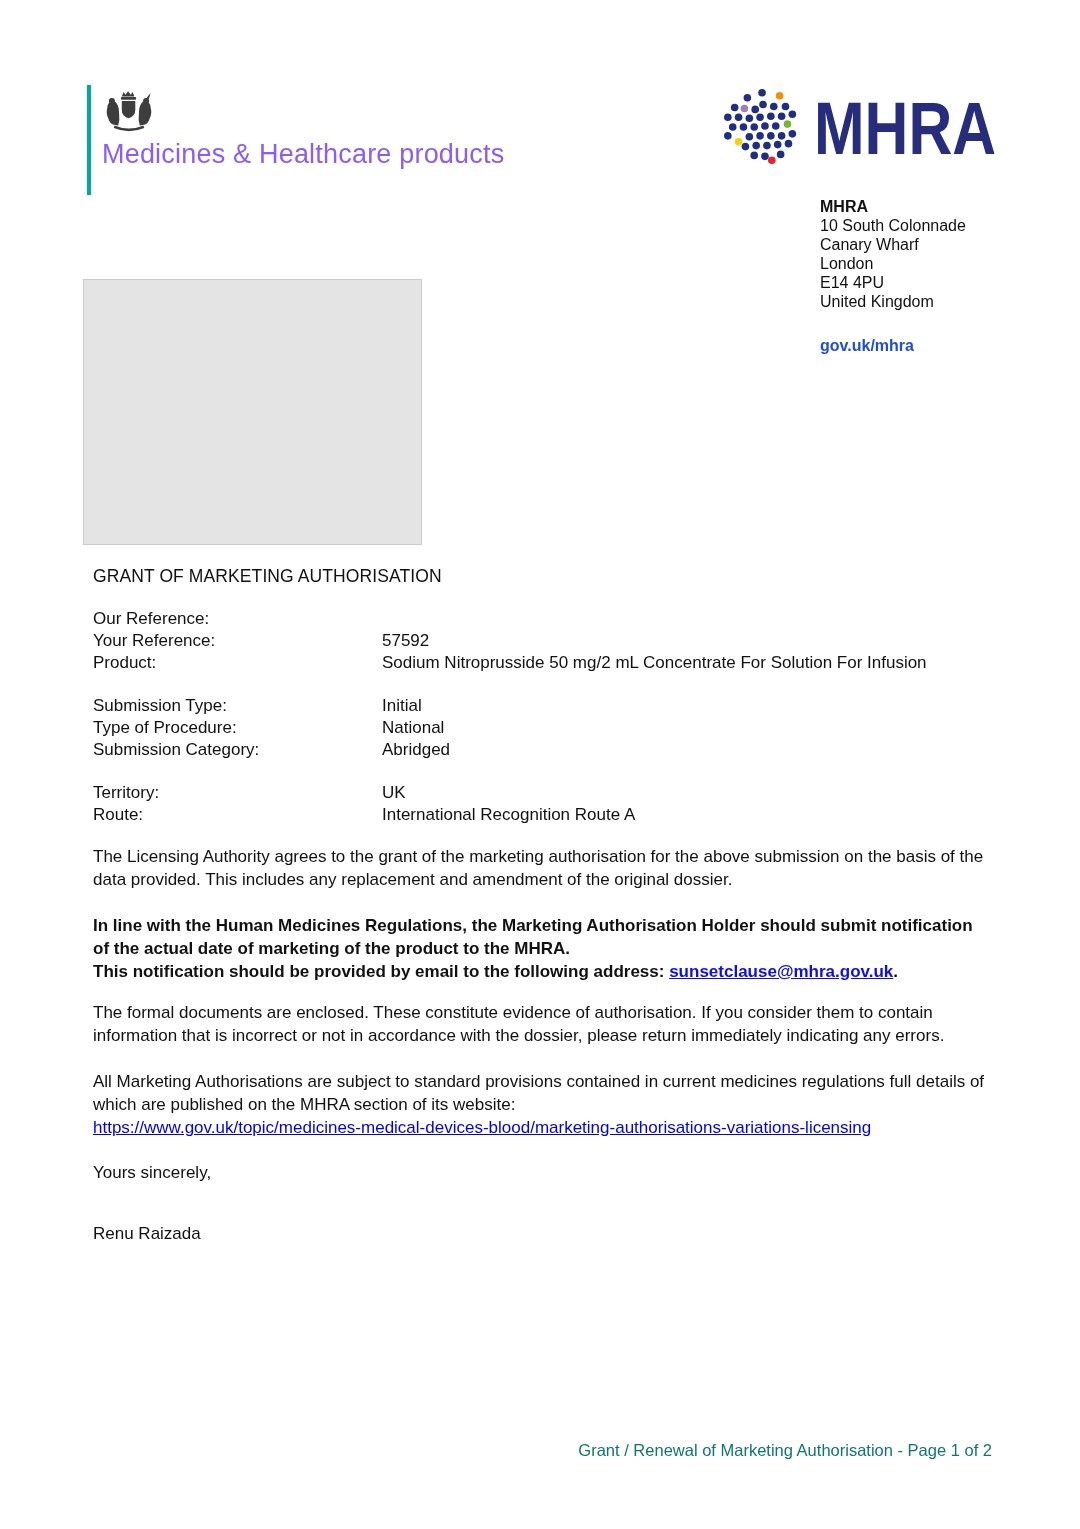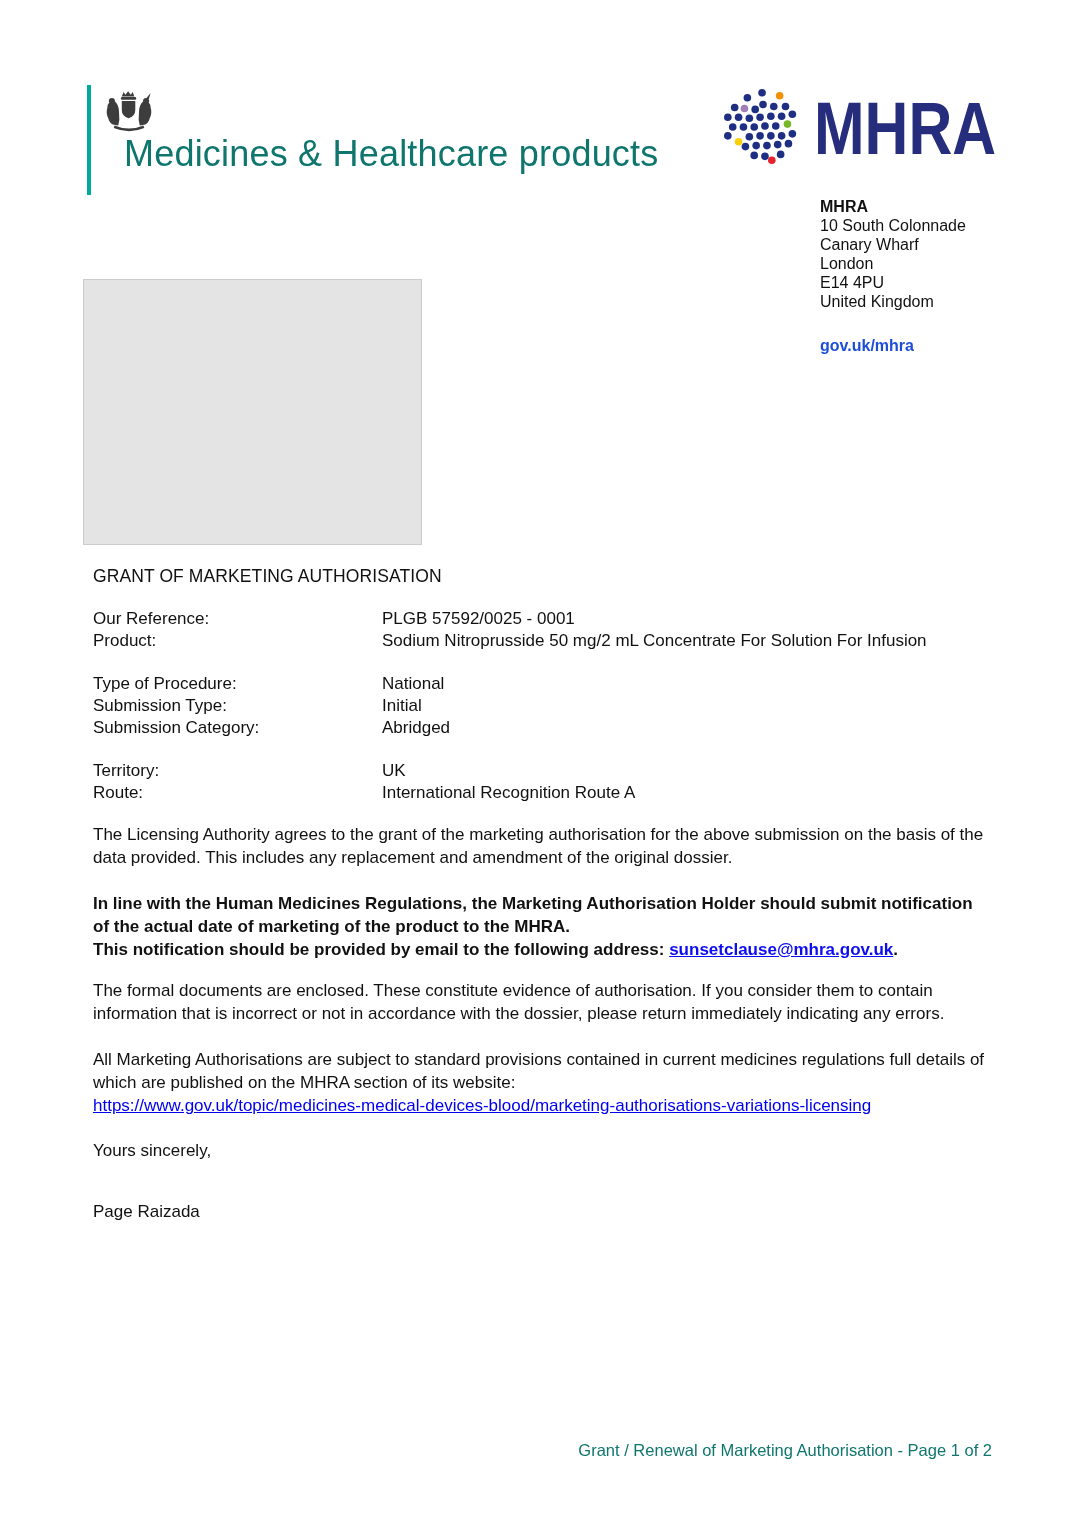--- a/index.html
+++ b/index.html
@@ -24,25 +24,24 @@
     display: flex;
   }
   .teal-rule {
     width: 4px;
     height: 110px;
     background: #00a99d;
     margin-right: 11px;
   }
   .crest { display: block; margin-top: 4px; margin-bottom: 6px; }
   .agency-name {
-    font-size: 36px;
+    font-size: 27px;
     line-height: 30px;
-    color: #0f766e;
+    color: #8b5cf6;
     letter-spacing: 0.2px;
-    margin-left: 22px;
   }
 
   
   .mhra-logo {
     position: absolute;
     left: 720px;
     top: 84px;
     display: flex;
     align-items: center;
   }
@@ -223,36 +222,39 @@
   </div>
 
   <div class="redacted-box"></div>
 
   <div class="body-block">
     <div class="title">GRANT OF MARKETING AUTHORISATION</div>
 
     <div class="ref-group">
       <div class="ref-row">
         <span class="ref-label">Our Reference:</span>
-        <span class="ref-value">PLGB 57592/0025 - 0001</span>
+      </div>
+      <div class="ref-row">
+        <span class="ref-label">Your Reference:</span>
+        <span class="ref-value">57592</span>
       </div>
       <div class="ref-row">
         <span class="ref-label">Product:</span>
         <span class="ref-value">Sodium Nitroprusside 50 mg/2 mL Concentrate For Solution For Infusion</span>
       </div>
     </div>
 
     <div class="ref-group">
       <div class="ref-row">
+        <span class="ref-label">Submission Type:</span>
+        <span class="ref-value">Initial</span>
+      </div>
+      <div class="ref-row">
         <span class="ref-label">Type of Procedure:</span>
         <span class="ref-value">National</span>
-      </div>
-      <div class="ref-row">
-        <span class="ref-label">Submission Type:</span>
-        <span class="ref-value">Initial</span>
       </div>
       <div class="ref-row">
         <span class="ref-label">Submission Category:</span>
         <span class="ref-value">Abridged</span>
       </div>
     </div>
 
     <div class="ref-group">
       <div class="ref-row">
         <span class="ref-label">Territory:</span>
@@ -274,18 +276,18 @@
     </p>
 
     <p class="para mt18">The formal documents are enclosed. These constitute evidence of authorisation. If you consider them to contain information that is incorrect or not in accordance with the dossier, please return immediately indicating any errors.</p>
 
     <p class="para">
       <span>All Marketing Authorisations are subject to standard provisions contained in current medicines regulations full details of which are published on the MHRA section of its website:</span>
       <a href="#" class="text-link block-link">https://www.gov.uk/topic/medicines-medical-devices-blood/marketing-authorisations-variations-licensing</a>
     </p>
 
     <p class="closing">Yours sincerely,</p>
-    <p class="signature">Page Raizada</p>
+    <p class="signature">Renu Raizada</p>
   </div>
 
   <div class="footer">Grant / Renewal of Marketing Authorisation - Page 1 of 2</div>
 
 </div>
 
 </body></html>

